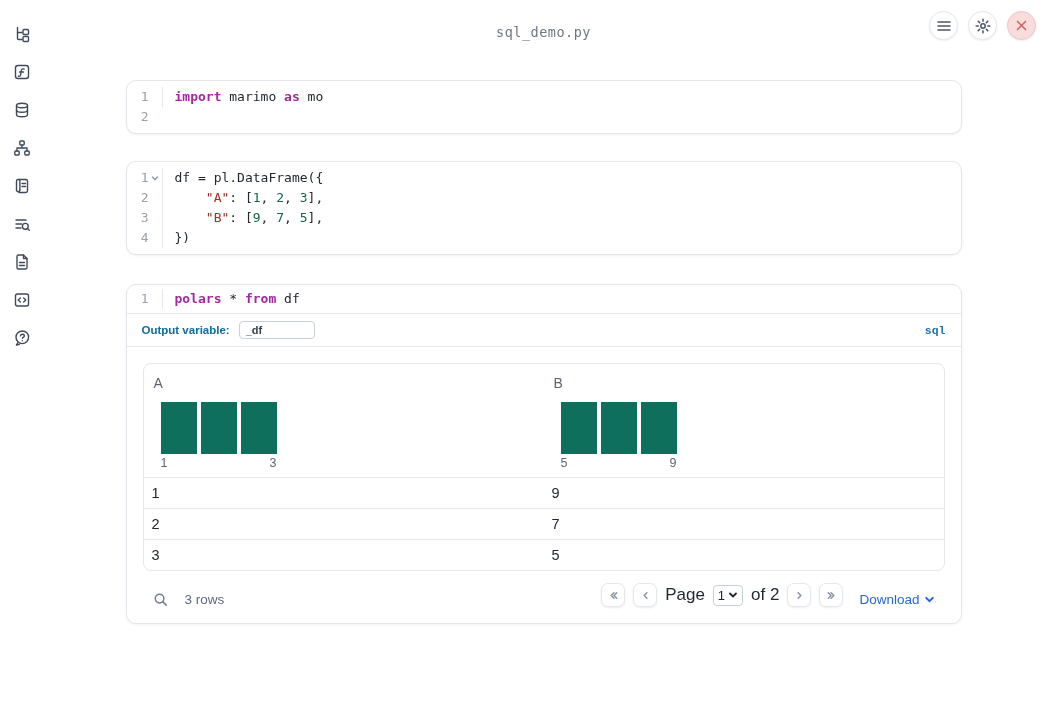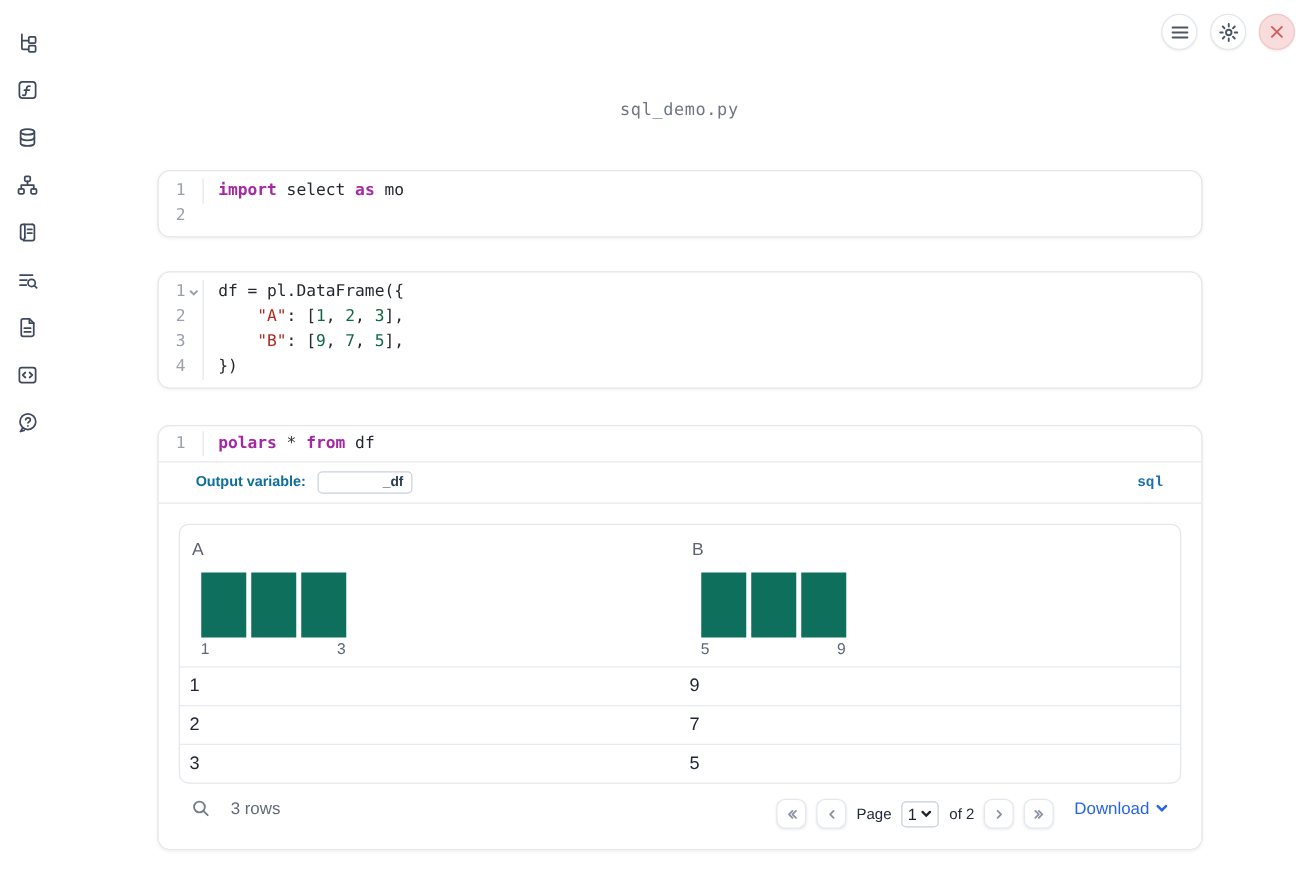--- a/index.html
+++ b/index.html
@@ -35,21 +35,21 @@
     display: flex; align-items: center; justify-content: center; cursor: pointer;
     color: #4b5563;
   }
   .tb-btn svg { stroke: currentColor; fill: none; stroke-width: 1.5; stroke-linecap: round; }
   .tb-btn.close { background: #f9dcdc; border-color: #f1c6c6; color: var(--close-button-red, #cf5f5f); }
 
   
   main { margin-left: 44px; width: 999px; }
   .content { width: 836px; margin: 0 auto; }
   .filename {
-    padding-top: 80px; text-align: center;
+    padding-top: 24px; text-align: center;
     font: 13.5px "DejaVu Sans Mono", monospace; font-weight: normal;
     color: #6f7683; letter-spacing: .5px;
   }
 
   
   .card {
     background: #fff; border: 1px solid #e3e6ea; border-radius: 10px;
     box-shadow: 0 1px 3px rgba(16,24,40,.06);
     overflow: hidden;
   }
@@ -65,62 +65,62 @@
   .fold-slot svg { width: 8px; height: 8px; stroke: #9aa1ad; fill: none; stroke-width: 1.6; stroke-linecap: round; cursor: pointer; }
   .code { border-left: 1px solid #e5e7eb; padding-left: 12px; color: #24292f; }
   .tok-kw { color: var(--keyword-purple, #a626a4); font-weight: bold; }
   .tok-str { color: var(--string-red, #b02a20); }
   .tok-num { color: var(--number-green, #116644); }
 
   
   .outvar-row {
     border-top: 1px solid #e5e7eb;
     display: flex; align-items: center;
-    padding: 7px 30px;
+    padding: 7px 15px;
   }
   .outvar-label { font-size: 11.5px; font-weight: bold; color: var(--output-variable-label, #0c6d9e); }
   .outvar-input {
     margin-left: 9px; width: 76px; height: 18px;
     border: 1px solid #c9d2dc; border-radius: 4px;
     font: bold 11px "Liberation Sans", sans-serif; color: #2c3e50;
-    padding: 0 6px; outline: none; background: #fff; text-align: right;
+    padding: 0 6px; outline: none; background: #fff;
   }
   .outvar-spacer { flex: 1; }
   .lang-badge { font-size: 11.5px; font-weight: bold; color: var(--sql-badge-blue, #1a6fb0); font-family: Liberation Mono, monospace; }
 
   
   .output-area { border-top: 1px solid #e5e7eb; padding: 16px; background: #fff; }
   .table-card { border: 1px solid #e3e6ea; border-radius: 8px; overflow: hidden; }
   .hist-row { display: flex; }
   .hist-col { width: 50%; padding: 11px 10px 7px 10px; }
   .hist-col-name { font-size: 14px; color: #5b6370; }
   .hist-bars { display: flex; gap: 4px; margin: 11px 0 2px 7px; }
   .hist-bar { width: 36px; height: 52px; background: var(--histogram-bar, #0e6f5c); }
   .hist-range { width: 116px; margin-left: 7px; display: flex; justify-content: space-between;
     font-size: 12.5px; color: #5d6877; }
   .trow { display: flex; border-top: 1px solid #e8eaee; }
   .tcell { width: 50%; padding: 7px 10px 7px 8px; font-size: 14.5px; color: #202634; }
 
   
-  .table-footer { margin-top: 8px; display: flex; align-items: flex-start; padding: 4px 10px 0 10px; }
+  .table-footer { margin-top: 8px; display: flex; align-items: flex-end; padding: 4px 10px 0 10px; }
   .search-btn { border: none; background: transparent; padding: 0; cursor: pointer;
     display: flex; align-items: center; color: #717d8c; }
   .search-btn svg { width: 15px; height: 15px; stroke: currentColor; fill: none; stroke-width: 1.6; stroke-linecap: round; }
   .row-count { margin-left: 17px; font-size: 13.5px; color: #5f6b7a; }
   .footer-spacer { flex: 1; }
   .pager { display: flex; align-items: center; gap: 8px; }
   .pg-btn {
     width: 24px; height: 24px; border-radius: 7px;
     border: 1px solid #e4e8ee; background: #fff;
     box-shadow: 0 1px 2px rgba(16,24,40,.08);
     display: flex; align-items: center; justify-content: center; cursor: pointer;
     color: #8a93a2;
   }
   .pg-btn svg { width: 13px; height: 13px; stroke: currentColor; fill: none; stroke-width: 1.6; stroke-linecap: round; stroke-linejoin: round; }
-  .pg-text { font-size: 12px; color: #212b36; }
+  .pg-text { font-size: 17px; color: #212b36; }
   .page-select {
     height: 21px; border: 1px solid #c6ced8; border-radius: 4px; background: #fff;
     display: flex; align-items: center; gap: 3px; padding: 0 4px; cursor: pointer;
   }
   .page-select .val { font-size: 13px; color: #1d2430; }
   .page-select svg { width: 10px; height: 10px; stroke: #1d2430; fill: none; stroke-width: 1.8; stroke-linecap: round; }
   .download-btn {
     margin-left: 16px; border: none; background: transparent; cursor: pointer;
     display: flex; align-items: center; gap: 4px;
     font-size: 13.5px; font-weight: 400; color: var(--accent-blue, #2563eb);
@@ -223,21 +223,21 @@
 
   <main>
     <div class="content">
       <h1 class="filename">sql_demo.py</h1>
 
       <section class="card c1">
         <div class="code-block">
           <div class="line">
             <span class="ln">1</span>
             <span class="fold-slot"></span>
-            <span class="code"><span class="tok-kw">import</span><span> select </span><span class="tok-kw">as</span><span> mo</span></span>
+            <span class="code"><span class="tok-kw">import</span><span> marimo </span><span class="tok-kw">as</span><span> mo</span></span>
           </div>
           <div class="line">
             <span class="ln">2</span>
             <span class="fold-slot"></span>
           </div>
         </div>
       </section>
 
       <section class="card c2">
         <div class="code-block">

